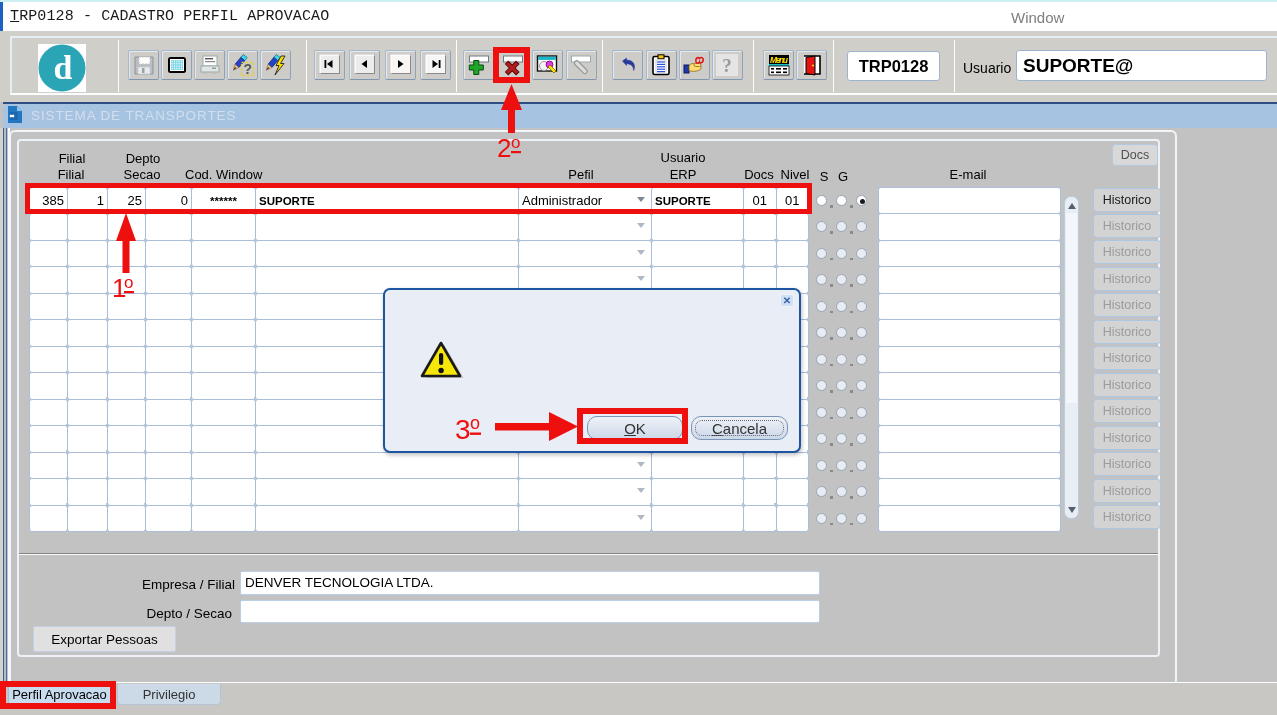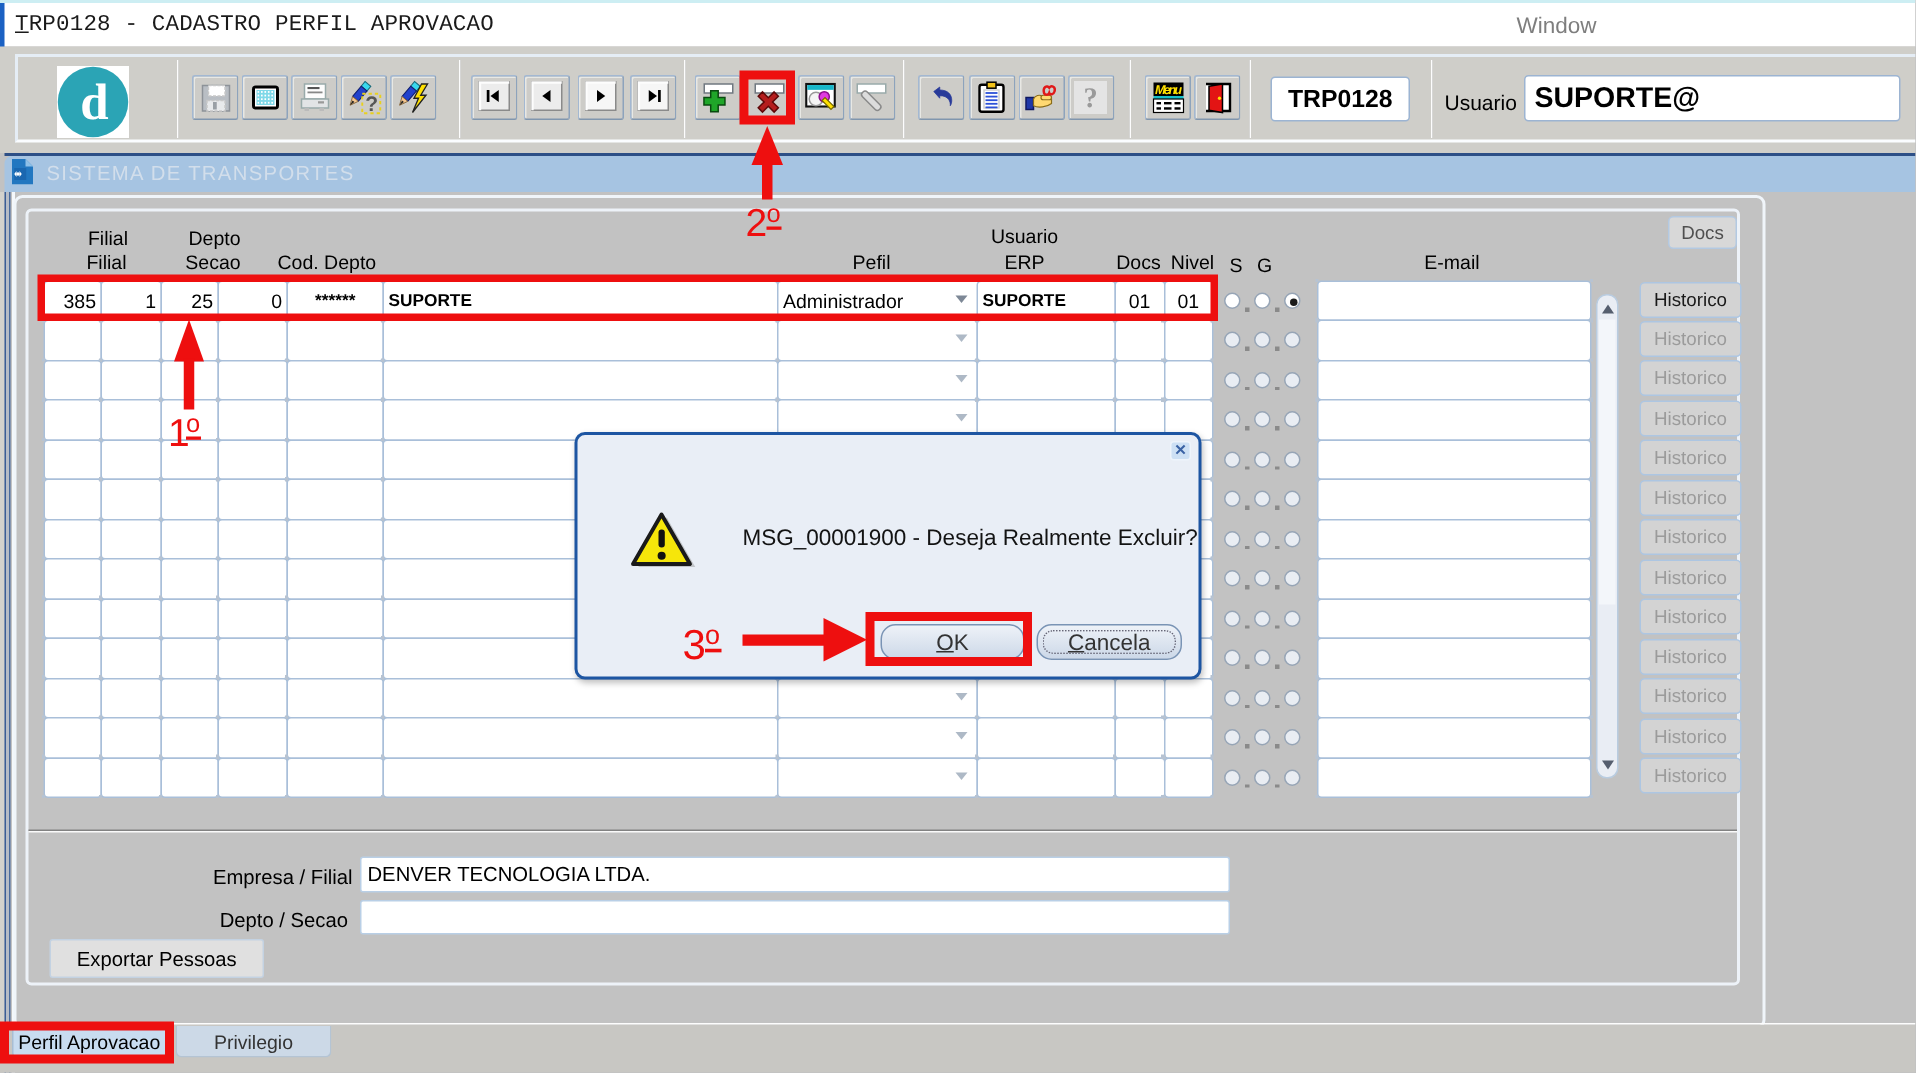--- a/index.html
+++ b/index.html
@@ -237,21 +237,21 @@
 <div style="position:absolute;left:6.2px;top:127.5px;width:1.3px;height:587.5px;background:#4a6b9d;"></div>
 <div style="position:absolute;left:8px;top:127.5px;width:2px;height:587.5px;background:#f5f8fb;"></div>
 <div style="position:absolute;left:9px;top:130px;width:1168px;height:556px;border:2px solid #f0f5fa;border-radius:6px;"></div>
 <div style="position:absolute;left:17px;top:139px;width:1143px;height:518px;border:2px solid #edf2f8;border-radius:4px;"></div>
 <div style="position:absolute;left:19px;top:552.5px;width:1139px;height:1.5px;background:#828282;"></div>
 <div style="position:absolute;left:19px;top:554px;width:1139px;height:1px;background:#fafafa;"></div>
 <div style="position:absolute;left:72px;transform:translateX(-50%);top:151px;font-size:13px;color:#000;white-space:nowrap;">Filial</div>
 <div style="position:absolute;left:71px;transform:translateX(-50%);top:167px;font-size:13px;color:#000;white-space:nowrap;">Filial</div>
 <div style="position:absolute;left:143px;transform:translateX(-50%);top:151px;font-size:13px;color:#000;white-space:nowrap;">Depto</div>
 <div style="position:absolute;left:142px;transform:translateX(-50%);top:167px;font-size:13px;color:#000;white-space:nowrap;">Secao</div>
-<div style="position:absolute;left:185px;top:167px;font-size:13px;color:#000;white-space:nowrap;">Cod. Depto</div>
+<div style="position:absolute;left:185px;top:167px;font-size:13px;color:#000;white-space:nowrap;">Cod. Window</div>
 <div style="position:absolute;left:581px;transform:translateX(-50%);top:167px;font-size:13px;color:#000;white-space:nowrap;">Pefil</div>
 <div style="position:absolute;left:683px;transform:translateX(-50%);top:150px;font-size:13px;color:#000;white-space:nowrap;">Usuario</div>
 <div style="position:absolute;left:683px;transform:translateX(-50%);top:167px;font-size:13px;color:#000;white-space:nowrap;">ERP</div>
 <div style="position:absolute;left:759px;transform:translateX(-50%);top:167px;font-size:13px;color:#000;white-space:nowrap;">Docs</div>
 <div style="position:absolute;left:795px;transform:translateX(-50%);top:167px;font-size:13px;color:#000;white-space:nowrap;">Nivel</div>
 <div style="position:absolute;left:824px;transform:translateX(-50%);top:169px;font-size:13px;color:#000;white-space:nowrap;">S</div>
 <div style="position:absolute;left:843px;transform:translateX(-50%);top:169px;font-size:13px;color:#000;white-space:nowrap;">G</div>
 <div style="position:absolute;left:968px;transform:translateX(-50%);top:167px;font-size:13px;color:#000;white-space:nowrap;">E-mail</div>
 <div class="cell" style="left:29px;top:187px;width:39px;height:27.46px;padding:0 3px;justify-content:flex-end;font-size:13px;">385</div>
 <div class="cell" style="left:67px;top:187px;width:41px;height:27.46px;padding:0 3px;justify-content:flex-end;font-size:13px;">1</div>
@@ -686,21 +686,20 @@
 <div style="position:absolute;left:8px;top:684px;width:103px;height:22px;background:#c8dcf0;border:1px solid #a8bed4;border-top:none;border-radius:0 0 4px 4px;display:flex;align-items:center;justify-content:center;font-size:13px;">Perfil Aprovacao</div>
 <div style="position:absolute;left:117px;top:684px;width:104px;height:21px;background:#ccd9e7;border:1px solid #b4c4d4;border-top:none;border-radius:0 0 4px 4px;display:flex;align-items:center;justify-content:center;font-size:13px;color:#333;">Privilegio</div>
 <div style="position:absolute;left:383px;top:288px;width:418px;height:165px;box-sizing:border-box;border:2px solid #1d55a2;border-radius:7px;background:#e9eef6;box-shadow:1px 2px 4px rgba(0,0,0,0.25);z-index:30;">
 <div style="position:absolute;right:5px;top:3.5px;width:14px;height:13px;background:#cde0f4;border:1px solid #eef4fb;border-radius:2.5px;color:#3a62a4;font-size:10px;font-weight:bold;display:flex;align-items:center;justify-content:center;">✕</div>
 <svg style="position:absolute;left:34px;top:50px;" width="48" height="42" viewBox="0 0 48 42">
       <path d="M25.5 5 L44.5 38 L6.5 38 Z" fill="#9a9a9a" opacity="0.5"></path>
       <path d="M22 3 L41 36 L3 36 Z" fill="#f6e60a" stroke="#1a1a1a" stroke-width="2.6" stroke-linejoin="round"></path>
       <rect x="20" y="13" width="4.2" height="12" rx="2" fill="#111"></rect>
       <circle cx="22.1" cy="30.5" r="2.7" fill="#111"></circle>
     </svg>
-<div style="position:absolute;left:110px;top:60px;font-size:15px;color:#131313;">MSG_00001900 - Deseja Realmente Excluir?</div>
 <div style="position:absolute;left:202px;top:126px;width:96px;height:24px;background:linear-gradient(#eef2f8,#ccd8e8);border:1px solid #7a94b5;border-radius:10px;display:flex;align-items:center;justify-content:center;font-size:15px;color:#333;"><span style="text-decoration:underline">O</span>K</div>
 <div style="position:absolute;left:306px;top:126px;width:97px;height:24px;background:linear-gradient(#eef2f8,#ccd8e8);border:1px solid #7a94b5;border-radius:10px;display:flex;align-items:center;justify-content:center;font-size:15px;color:#333;"><div style="position:absolute;left:3px;top:3px;right:3px;bottom:3px;border:1px dotted #667;border-radius:7px;"></div><span style="text-decoration:underline">C</span>ancela</div>
 </div>
 <div class="rbox" style="left:493px;top:47px;width:37px;height:36px;"></div>
 <div class="rbox" style="left:25px;top:183px;width:787px;height:31px;border-width:5px;"></div>
 <div class="rbox" style="left:577px;top:408px;width:111px;height:36px;"></div>
 <div class="rbox" style="left:0px;top:681px;width:116px;height:28px;border-width:6px;"></div>
 <svg style="position:absolute;left:0;top:0;z-index:65;pointer-events:none;" width="1277" height="715" viewBox="0 0 1277 715">
 <g fill="#ee0f0f">
 <path d="M511.5 84 L522 110 L501 110 Z"></path>

